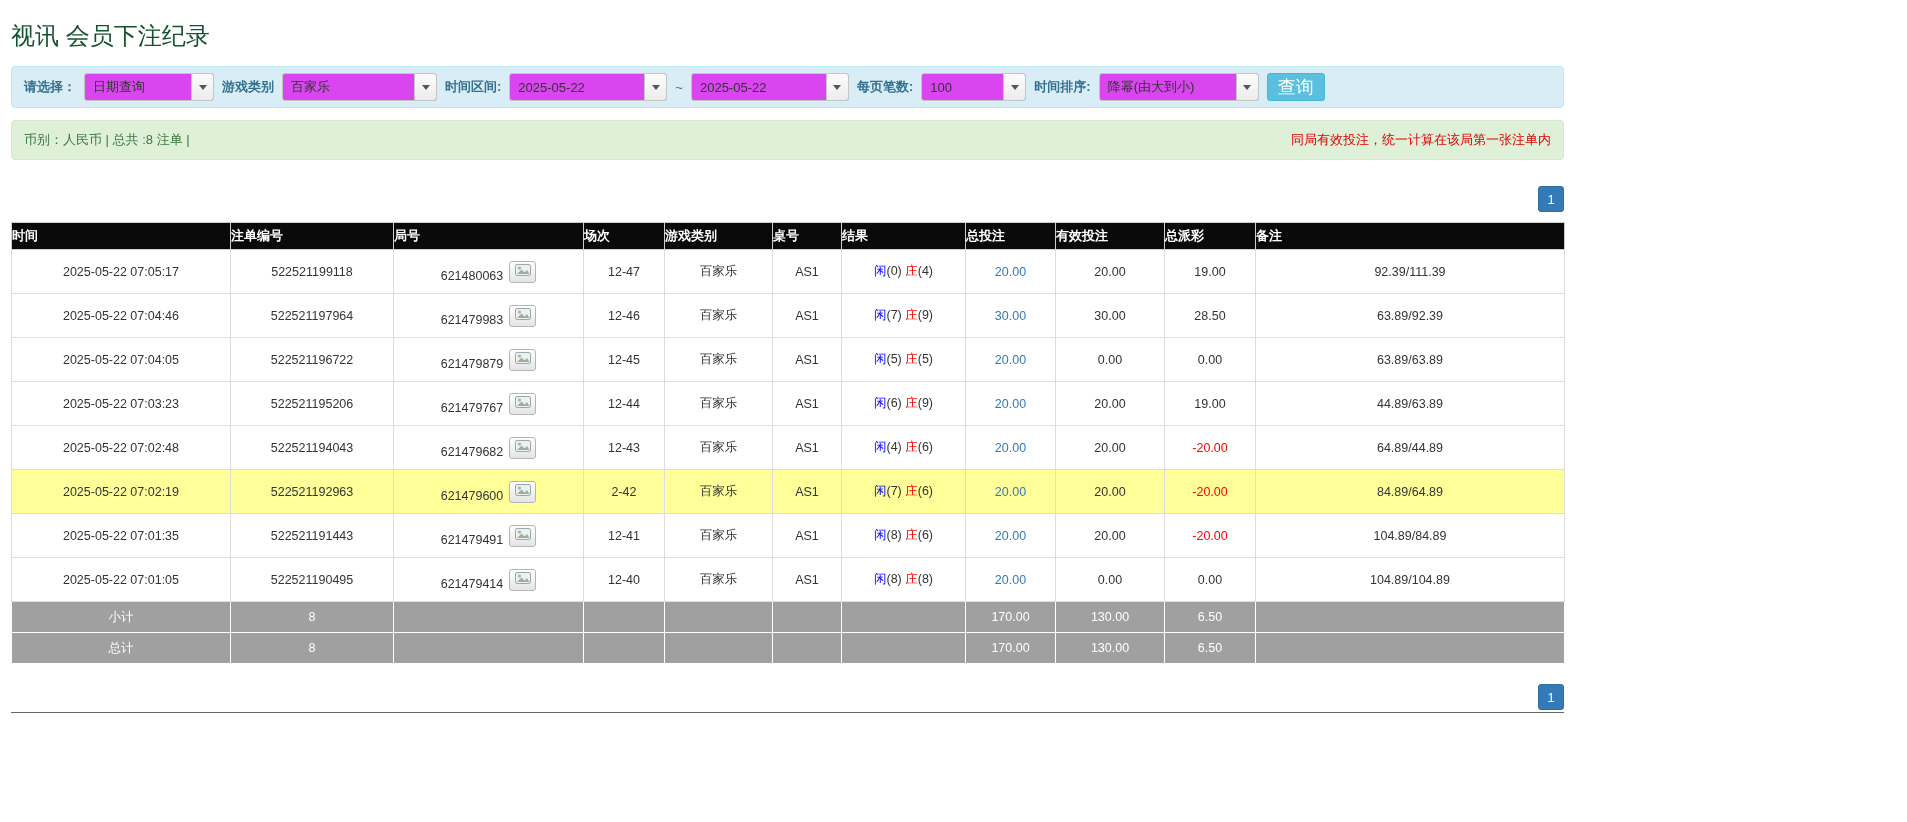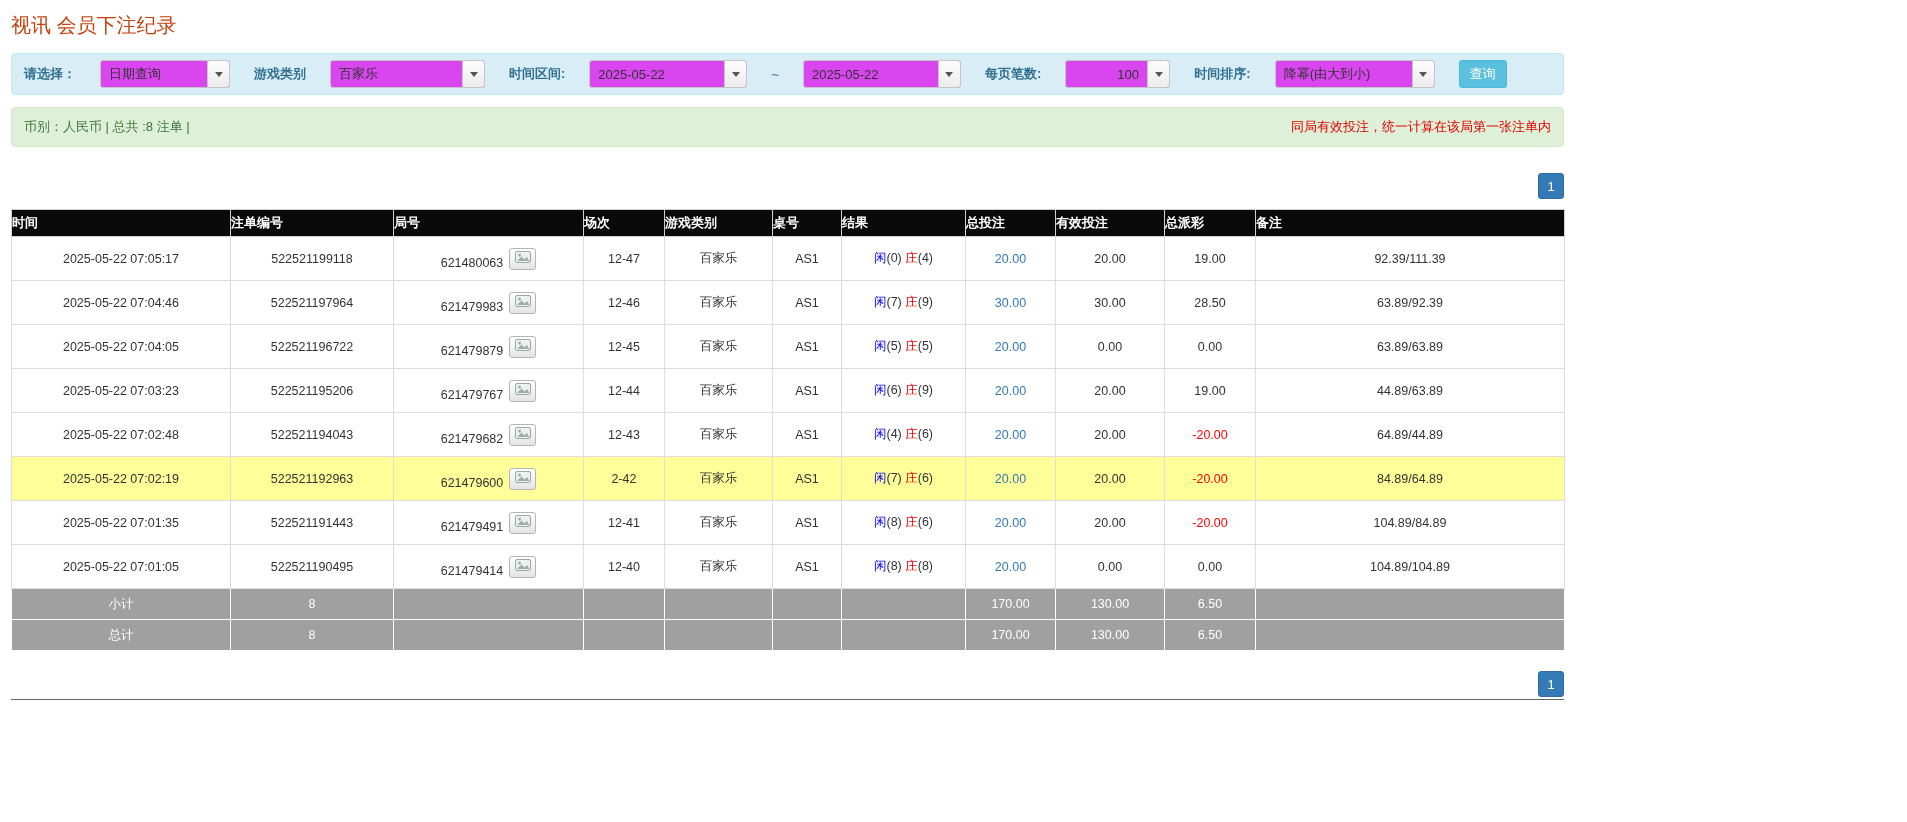--- a/index.html
+++ b/index.html
@@ -4,42 +4,42 @@
 <style>
   * { box-sizing: border-box; margin: 0; padding: 0; }
   html, body { background: #fff; }
   body {
     width: 1907px; height: 822px;
     font-family: "Liberation Sans", "DejaVu Sans", sans-serif;
     color: #333; overflow: hidden; position: relative;
   }
   .container { width: 1553px; margin-left: 11px; padding-top: 8px; }
 
-  .page-title { font-size: 20px; font-weight: 400; color: #c2410c; margin: 4px 0 14px 0; }
+  .page-title { font-size: 24px; font-weight: 400; color: #14532d; margin: 12px 0 14px 0; }
 
   .filter-bar {
     background: #d9edf7; border: 1px solid #bce8f1; border-radius: 4px;
     height: 42px; display: flex; align-items: center; padding: 0 12px;
-    gap: 24px; font-size: 13px; white-space: nowrap;
+    gap: 8px; font-size: 13px; white-space: nowrap;
   }
   .f-label { color: #31708f; font-weight: bold; }
   .tilde { color: #31708f; }
   .select {
     display: flex; align-items: stretch; background: #d946ef;
     border: 1px solid #c5c5c5; border-radius: 3px; height: 28px; overflow: hidden;
     cursor: pointer;
   }
   .sel-text { flex: 1; display: flex; align-items: center; padding: 0 8px; font-size: 13px; color: #333; overflow: hidden; }
   .sel-arrow { width: 22px; border-left: 1px solid #c5c5c5; background: linear-gradient(#fcfcfc,#ececec); display: flex; align-items: center; justify-content: center; }
   .caret { width: 0; height: 0; border-left: 4px solid transparent; border-right: 4px solid transparent; border-top: 5px solid #555; }
   .w130 { width: 130px; } .w155 { width: 155px; } .w158 { width: 158px; }
-  .w105 { width: 105px; padding-left: 43px; } .w160 { width: 160px; }
+  .w105 { width: 105px; } .w160 { width: 160px; }
   .btn-query {
     background: #5bc0de; border: 1px solid #46b8da; color: #fff;
-    font-size: 13px; height: 28px; padding: 0 10px; border-radius: 3px; cursor: pointer;
+    font-size: 18px; height: 28px; padding: 0 10px; border-radius: 3px; cursor: pointer;
     font-family: inherit;
   }
 
   .info-bar {
     background: #dff0d8; border: 1px solid #d6e9c6; border-radius: 4px;
     height: 40px; margin-top: 12px; display: flex; align-items: center;
     justify-content: space-between; padding: 0 12px; font-size: 13px;
   }
   .info-left { color: #3c763d; }
   .info-right { color: #e00000; }

